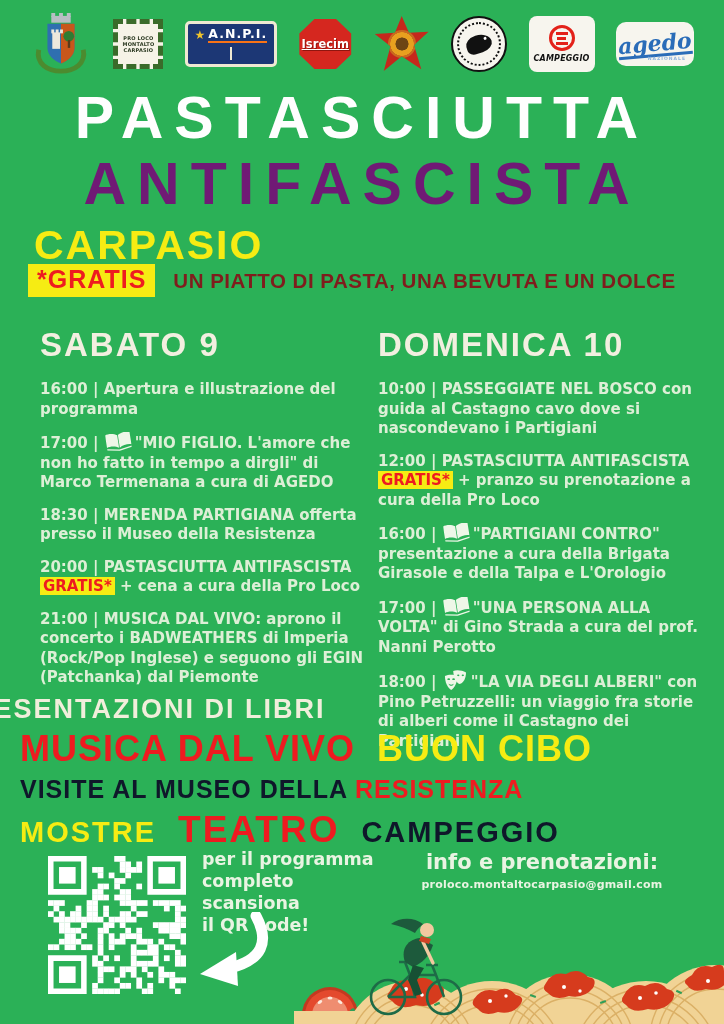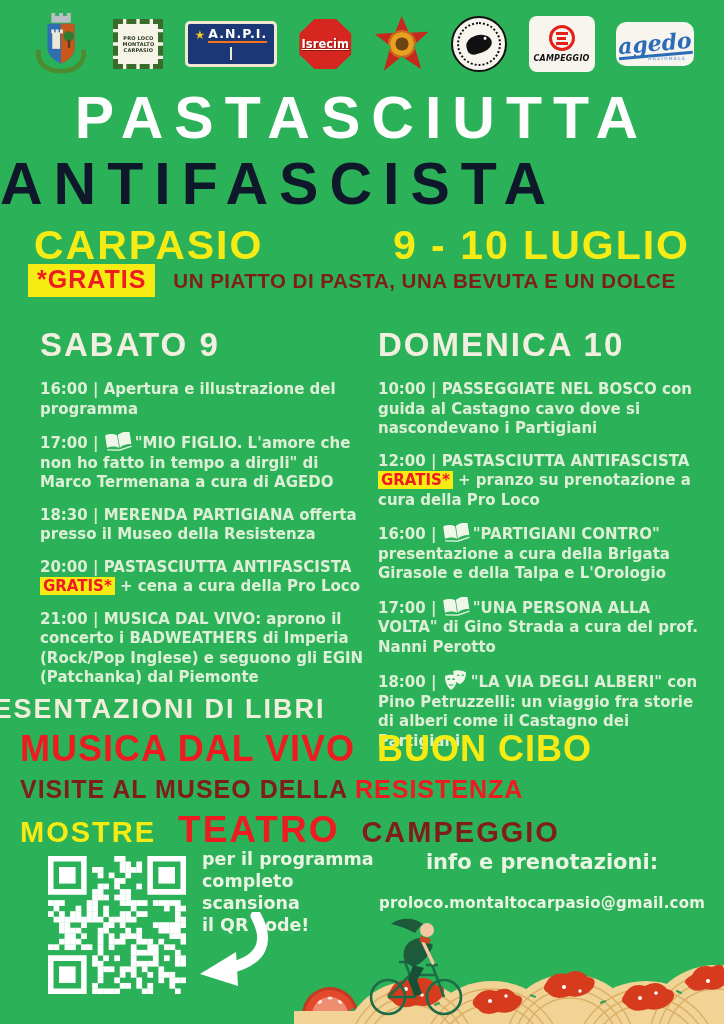--- a/index.html
+++ b/index.html
@@ -45,53 +45,53 @@
   .em-label{ font-size:8px; font-weight:bold; font-style:italic; color:#111; letter-spacing:.2px; }
   .logo-agedo{ width:78px; height:44px; background:#f7f5ee; border-radius:10px; position:relative;
       display:flex; align-items:center; justify-content:center; }
   .agedo-word{ font-family:"DejaVu Serif",serif; font-style:italic; font-weight:bold; font-size:22px;
       color:#2a6cb8; transform:rotate(-5deg); border-bottom:3px solid #2a6cb8; line-height:22px; }
   .agedo-sub{ position:absolute; right:8px; bottom:5px; font-size:4.5px; letter-spacing:1px; color:#8fb4dd; font-weight:bold;}
   
   .display{ font-family:"Liberation Sans", sans-serif; font-weight:900; }
   .title1{ position:absolute; top:84px; left:0; right:0; text-align:center;
       font-size:59px; letter-spacing:11px; color:#fefefe; }
-  .title2{ position:absolute; top:150px; left:0; right:0; 
-      font-size:59px; letter-spacing:11px; color:#0f172a; }
+  .title2{ position:absolute; top:150px; left:0; right:0; text-align:center;
+      font-size:59px; letter-spacing:11px; color:#701a75; }
   .sub-row{ position:absolute; top:222px; left:34px; right:34px; display:flex;
       justify-content:space-between; align-items:baseline; color:#f6ec13; font-size:41px; letter-spacing:2px; }
   .gratis-row{ position:absolute; top:264px; left:28px; right:20px; display:flex; align-items:center; gap:18px; }
   .gratis-badge{ background:#f6ec13; color:#ee1b20; font-size:25px; letter-spacing:1px; padding:1px 9px 3px; }
   .gratis-text{ color:#7f1d1d; font-size:20.5px; letter-spacing:.5px; }
   
   .col{ position:absolute; top:326px; width:332px; }
   .col-sat{ left:40px; } .col-sun{ left:378px; }
   .col-heading{ font-size:33px; letter-spacing:2px; color:#f2efe0; margin-bottom:16px; }
   .event{ font-size:15px; font-weight:bold; color:#ddefd6; line-height:19.5px; margin-bottom:13px; }
   .ev-sep{ white-space:pre; }
   .hl{ background:#f6ec13; color:#ee1b20; padding:0 3px; }
   .ev-icon{ width:27px; height:19px; fill:#eef7e8; vertical-align:-3px; margin:0 3px 0 1px; }
   .ev-icon.masks{ width:25px; height:22px; vertical-align:-5px; }
   
   .features{ position:absolute; top:694px; left:0; right:0; text-align:left;margin-left:20px; }
   .f-line1{ font-size:27px; letter-spacing:2px; color:#f1eedb; transform:translateX(-68px); }
   .f-line2{ font-size:36px; letter-spacing:1px; margin-top:3px; }
   .f-line3{ font-size:25px; letter-spacing:1px; margin-top:5px; }
   .f-line4{ font-size:29px; letter-spacing:2px; margin-top:5px; }
-  .c-red{ color:#ee1b20; } .c-yellow{ color:#f6ec13; } .c-cream{ color:#7f1d1d; }
+  .c-red{ color:#ee1b20; } .c-yellow{ color:#f6ec13; } .c-cream{ color:#0f172a; }
   .f-teatro{ font-size:37px; }
   .gap{ display:inline-block; width:22px; }
   
   .qr{ position:absolute; left:48px; top:856px; width:138px; height:138px; }
   .qr-caption{ position:absolute; left:202px; top:848px; width:180px;
       font-size:17.5px; font-weight:bold; color:#e9f4e2; line-height:22px; white-space:pre-line; }
   .arrow{ position:absolute; left:196px; top:912px; width:78px; height:76px; }
   .info{ position:absolute; left:368px; top:850px; width:348px; text-align:center; color:#e9f4e2; }
   .info-title{ font-size:21px; font-weight:bold; }
-  .info-email{ font-size:15px; font-weight:bold; margin-top:20px; letter-spacing:.2px; }
+  .info-email{ font-size:11px; font-weight:bold; margin-top:4px; letter-spacing:.2px; }
   .pasta{ position:absolute; right:0; bottom:0; width:430px; height:125px; }
   .sprite{ position:absolute; width:0; height:0; overflow:hidden; }
 </style>
 </head>
 <body>
 
 <svg class="sprite" xmlns="http://www.w3.org/2000/svg" aria-hidden="true">
   <symbol id="sym-book" viewBox="0 0 28 20">
     <g transform="rotate(-9 14 10)">
       <path d="M13.6 3.2 C10 0.8 4 0.2 1 1.6 L1 15 C4 13.6 10 14.2 13.6 16.6 Z"></path>
@@ -172,21 +172,20 @@
       <span class="agedo-word">agedo</span>
       <span class="agedo-sub">NAZIONALE</span>
     </div>
   </div>
 
   <div class="display title1">PASTASCIUTTA</div>
   <div class="display title2">ANTIFASCISTA</div>
 
   <div class="display sub-row">
     <span>CARPASIO</span>
-    <span>9 - 10 LUGLIO</span>
   </div>
 
   <div class="gratis-row display">
     <span class="gratis-badge">*GRATIS</span>
     <span class="gratis-text">UN PIATTO DI PASTA, UNA BEVUTA E UN DOLCE</span>
   </div>
 
   <div class="col col-sat">
     <div class="display col-heading">SABATO 9</div>
     <div>

